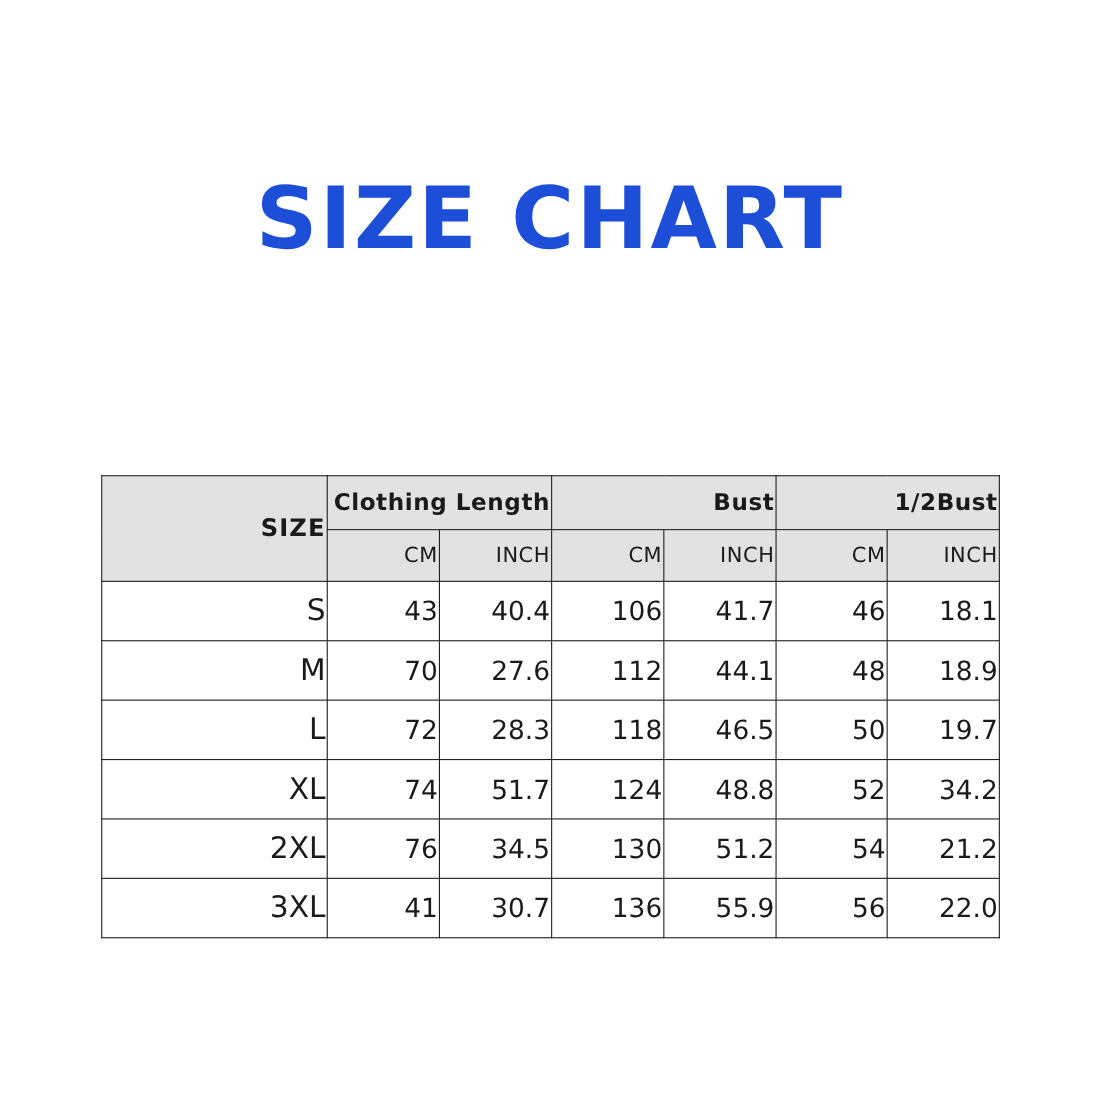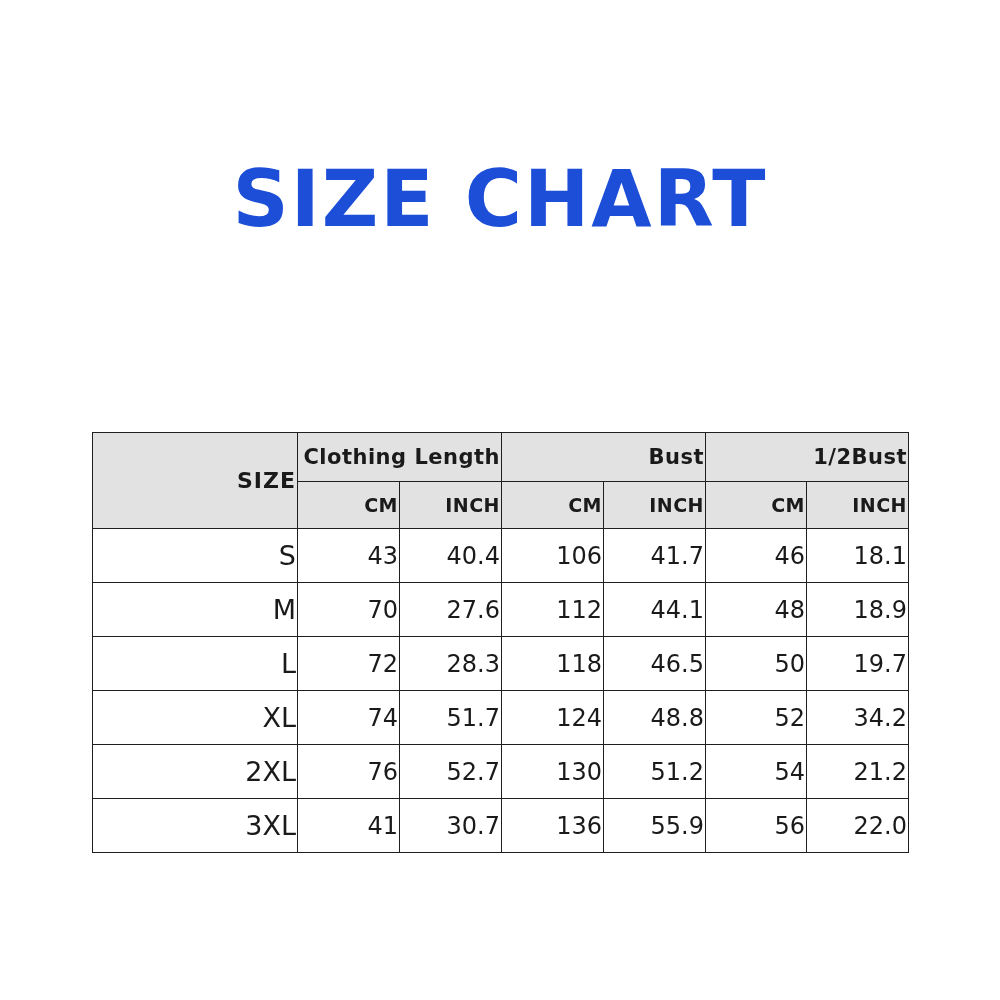--- a/index.html
+++ b/index.html
@@ -60,21 +60,21 @@
     letter-spacing: 0.5px;
   }
   .hdr-size {
     background: #e2e2e2;
     font-weight: bold;
     font-size: 22px;
     letter-spacing: 1px;
   }
   .hdr-unit {
     background: #e2e2e2;
-    font-weight: bold;
+    font-weight: normal;
     font-size: 19px;
     height: 44px;
     letter-spacing: 0.5px;
   }
 
   .body-row td {
     height: 51px;
     font-size: 25px;
     background: #ffffff;
   }
@@ -159,21 +159,21 @@
         <td class="val">74</td>
         <td class="val">51.7</td>
         <td class="val">124</td>
         <td class="val">48.8</td>
         <td class="val">52</td>
         <td class="val">34.2</td>
       </tr>
       <tr class="body-row">
         <td class="size-cell">2XL</td>
         <td class="val">76</td>
-        <td class="val">52.7</td>
+        <td class="val">34.5</td>
         <td class="val">130</td>
         <td class="val">51.2</td>
         <td class="val">54</td>
         <td class="val">21.2</td>
       </tr>
       <tr class="body-row">
         <td class="size-cell">3XL</td>
         <td class="val">41</td>
         <td class="val">30.7</td>
         <td class="val">136</td>

